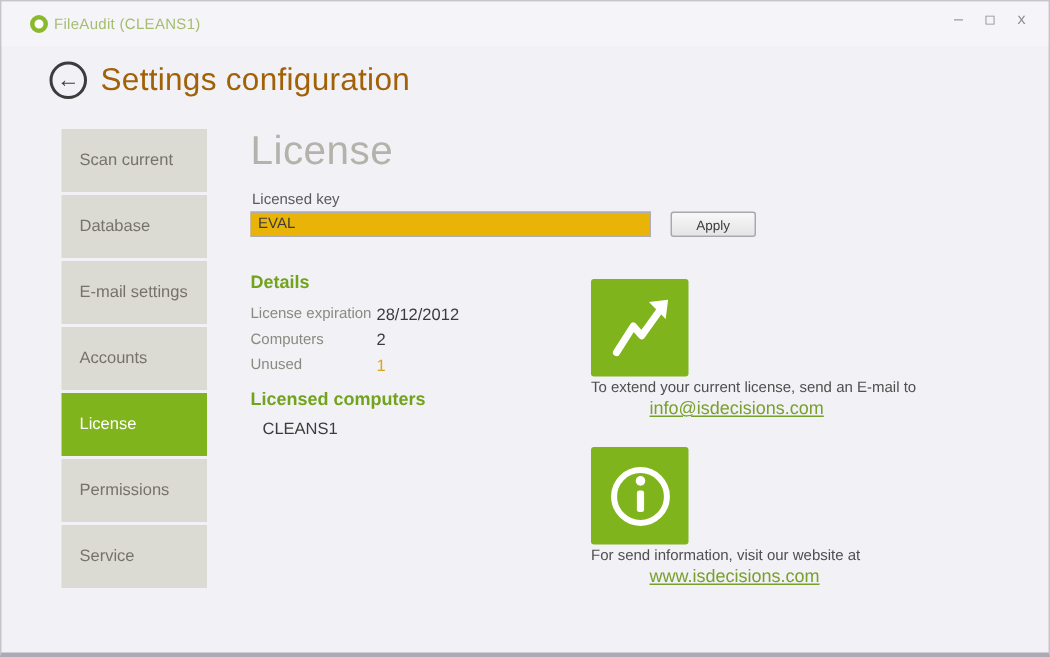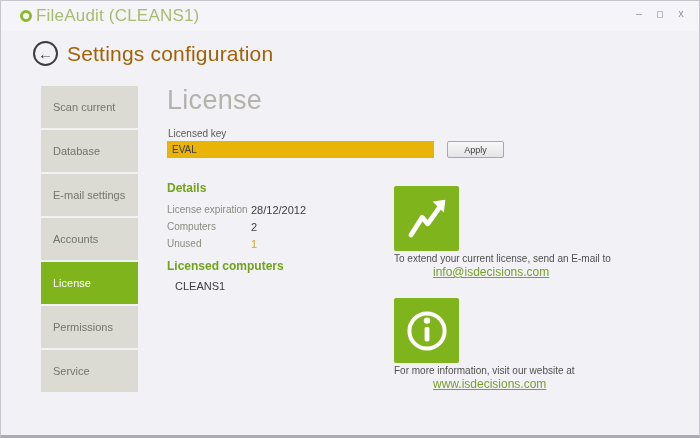--- a/index.html
+++ b/index.html
@@ -29,21 +29,21 @@
   }
   .app-logo {
     width: 12px; height: 12px;
     border: 3px solid #8ab92e;
     border-radius: 50%;
     background: #fff;
     margin-right: 4px;
     flex: 0 0 auto;
   }
   .app-title {
-    font-size: 17px;
+    font-size: 10px;
     color: #a6bd70;
     letter-spacing: 0.2px;
   }
   .win-controls {
     position: absolute;
     right: 12px; top: 6px;
     display: flex;
     gap: 9px;
     color: #8f8d96;
     font-size: 10px;
@@ -266,16 +266,16 @@
   <div class="promo-text promo-text-1">To extend your current license, send an E-mail to</div>
   <a class="promo-link promo-link-1">info@isdecisions.com</a>
 
   <div class="promo-icon promo-icon-2">
     <svg width="48" height="48" viewBox="0 0 60 60">
       <circle cx="30" cy="30" r="22" fill="none" stroke="#ffffff" stroke-width="5"></circle>
       <rect x="27" y="25" width="6" height="18" rx="2" fill="#ffffff"></rect>
       <circle cx="30" cy="17" r="4" fill="#ffffff"></circle>
     </svg>
   </div>
-  <div class="promo-text promo-text-2">For more information, visit our website at</div>
+  <div class="promo-text promo-text-2">For send information, visit our website at</div>
   <a class="promo-link promo-link-2">www.isdecisions.com</a>
 
 </div>
 
 </body></html>

